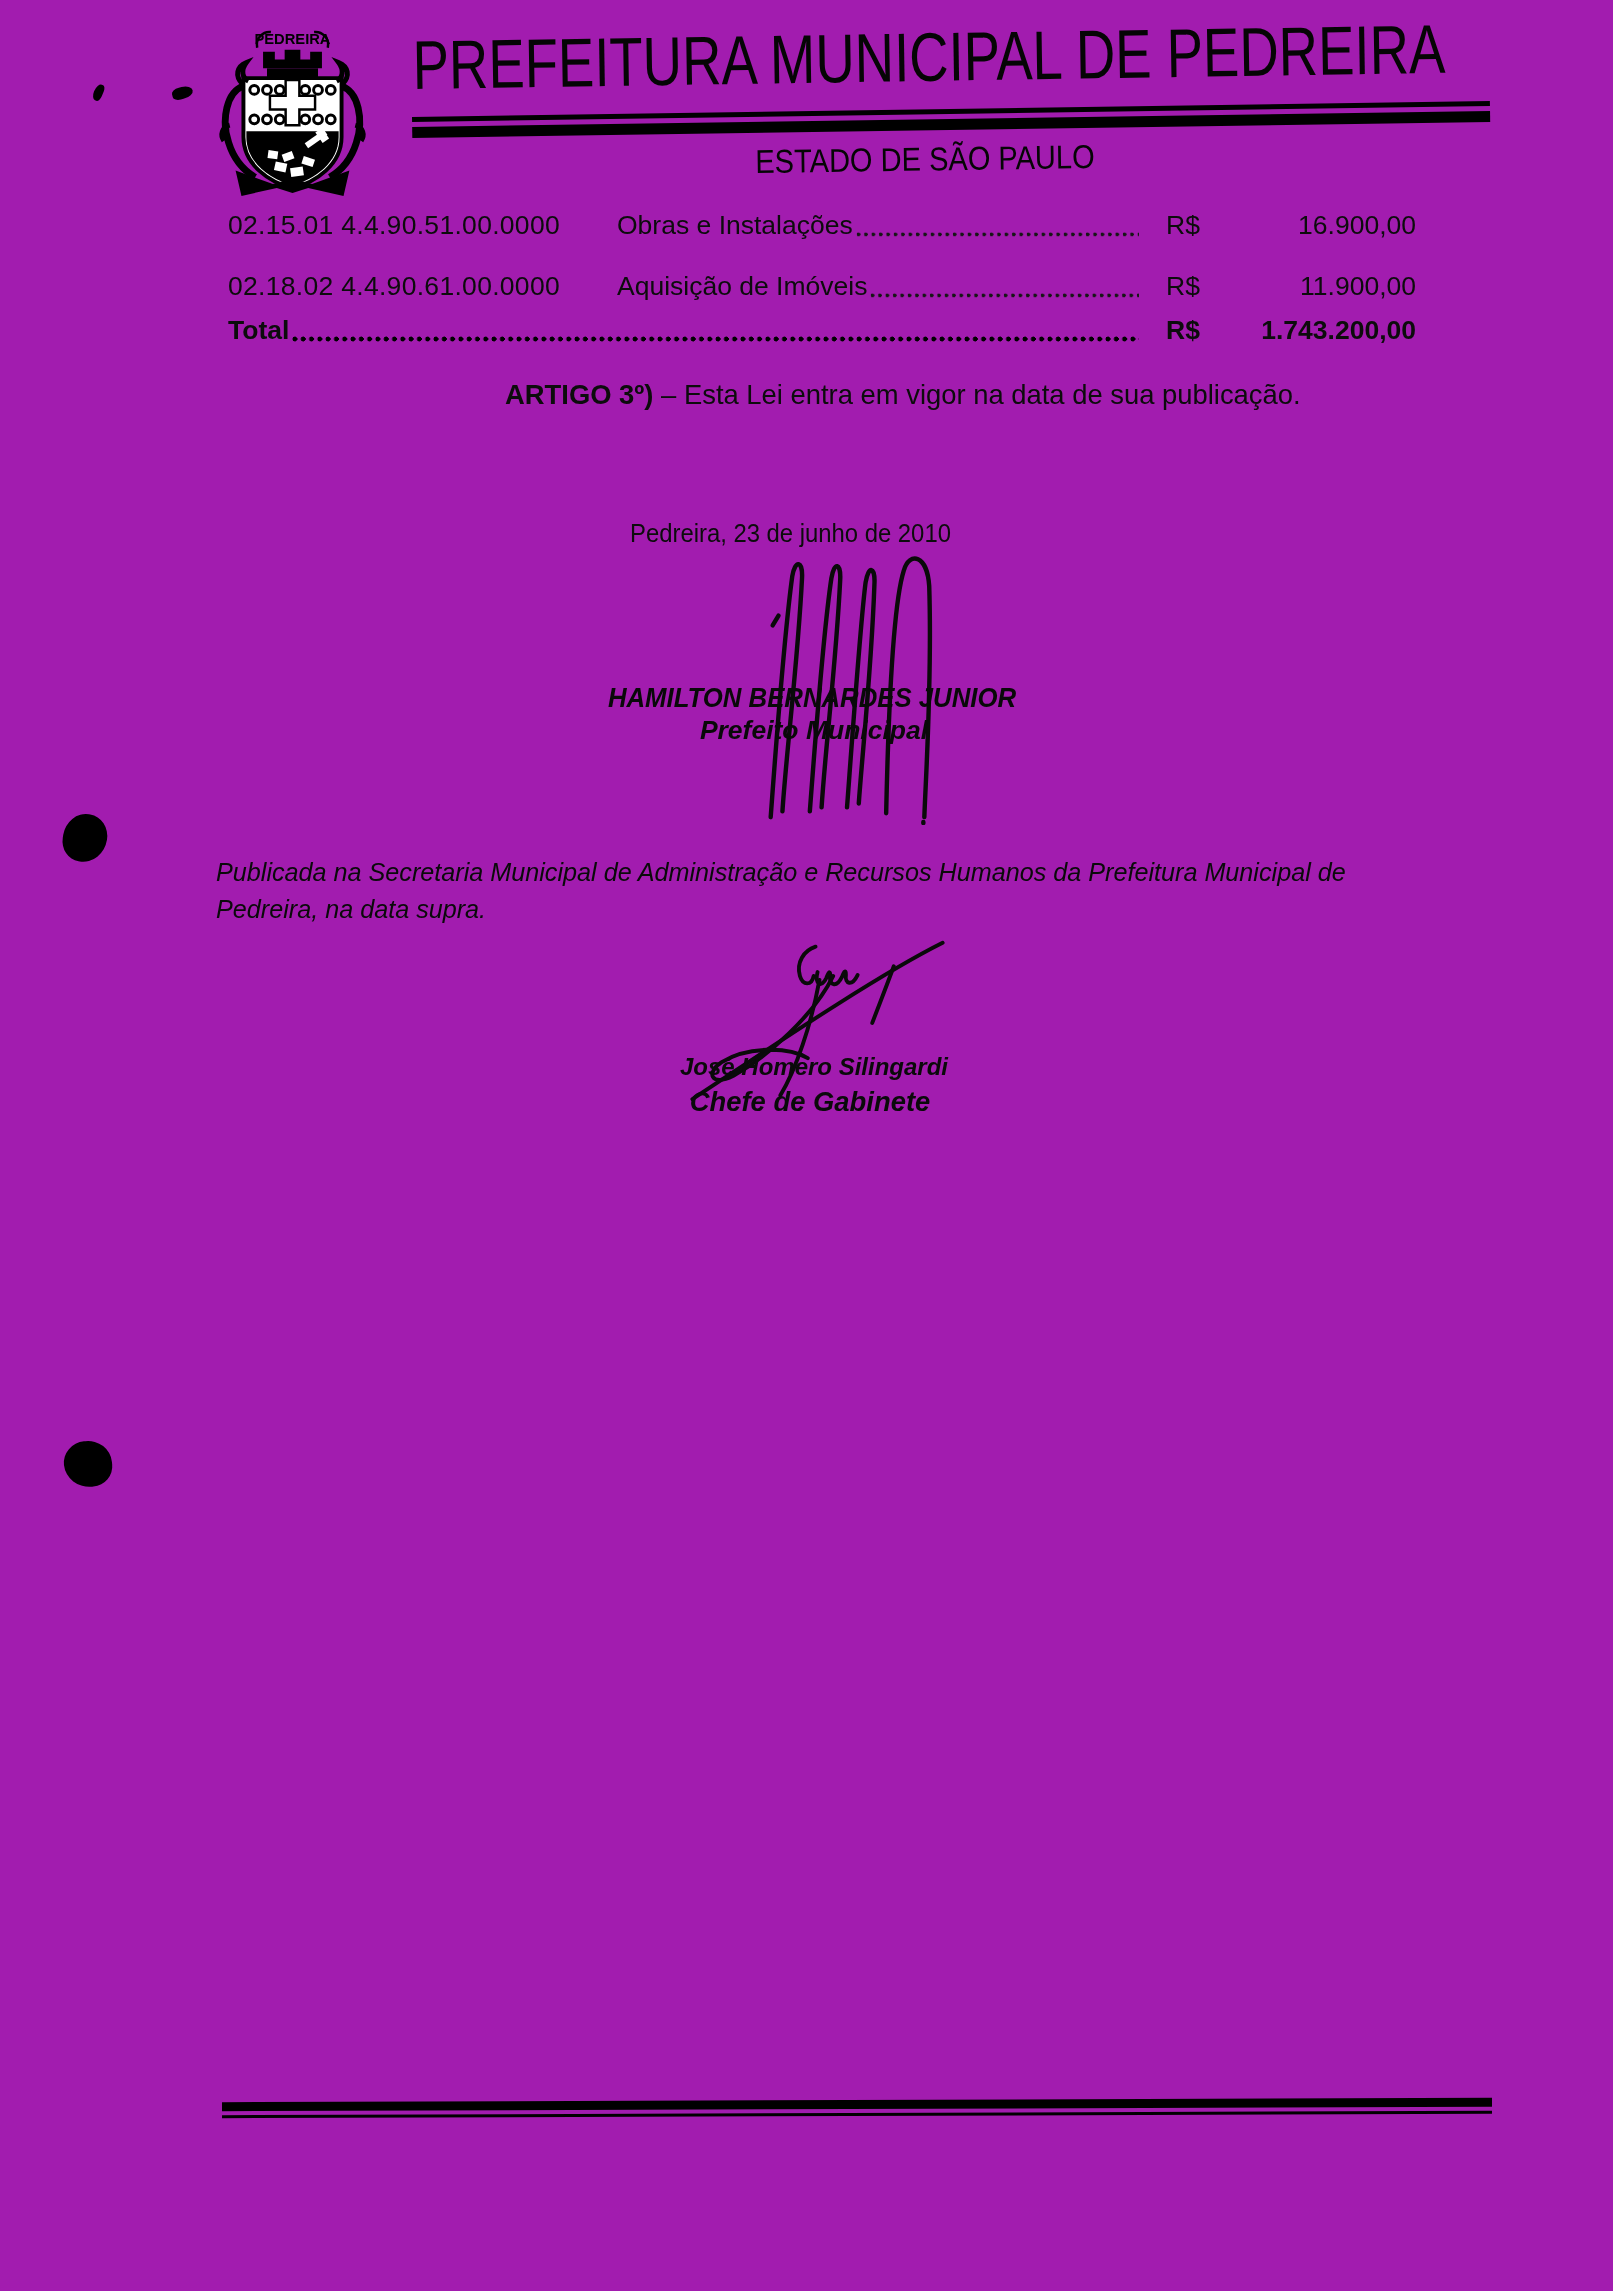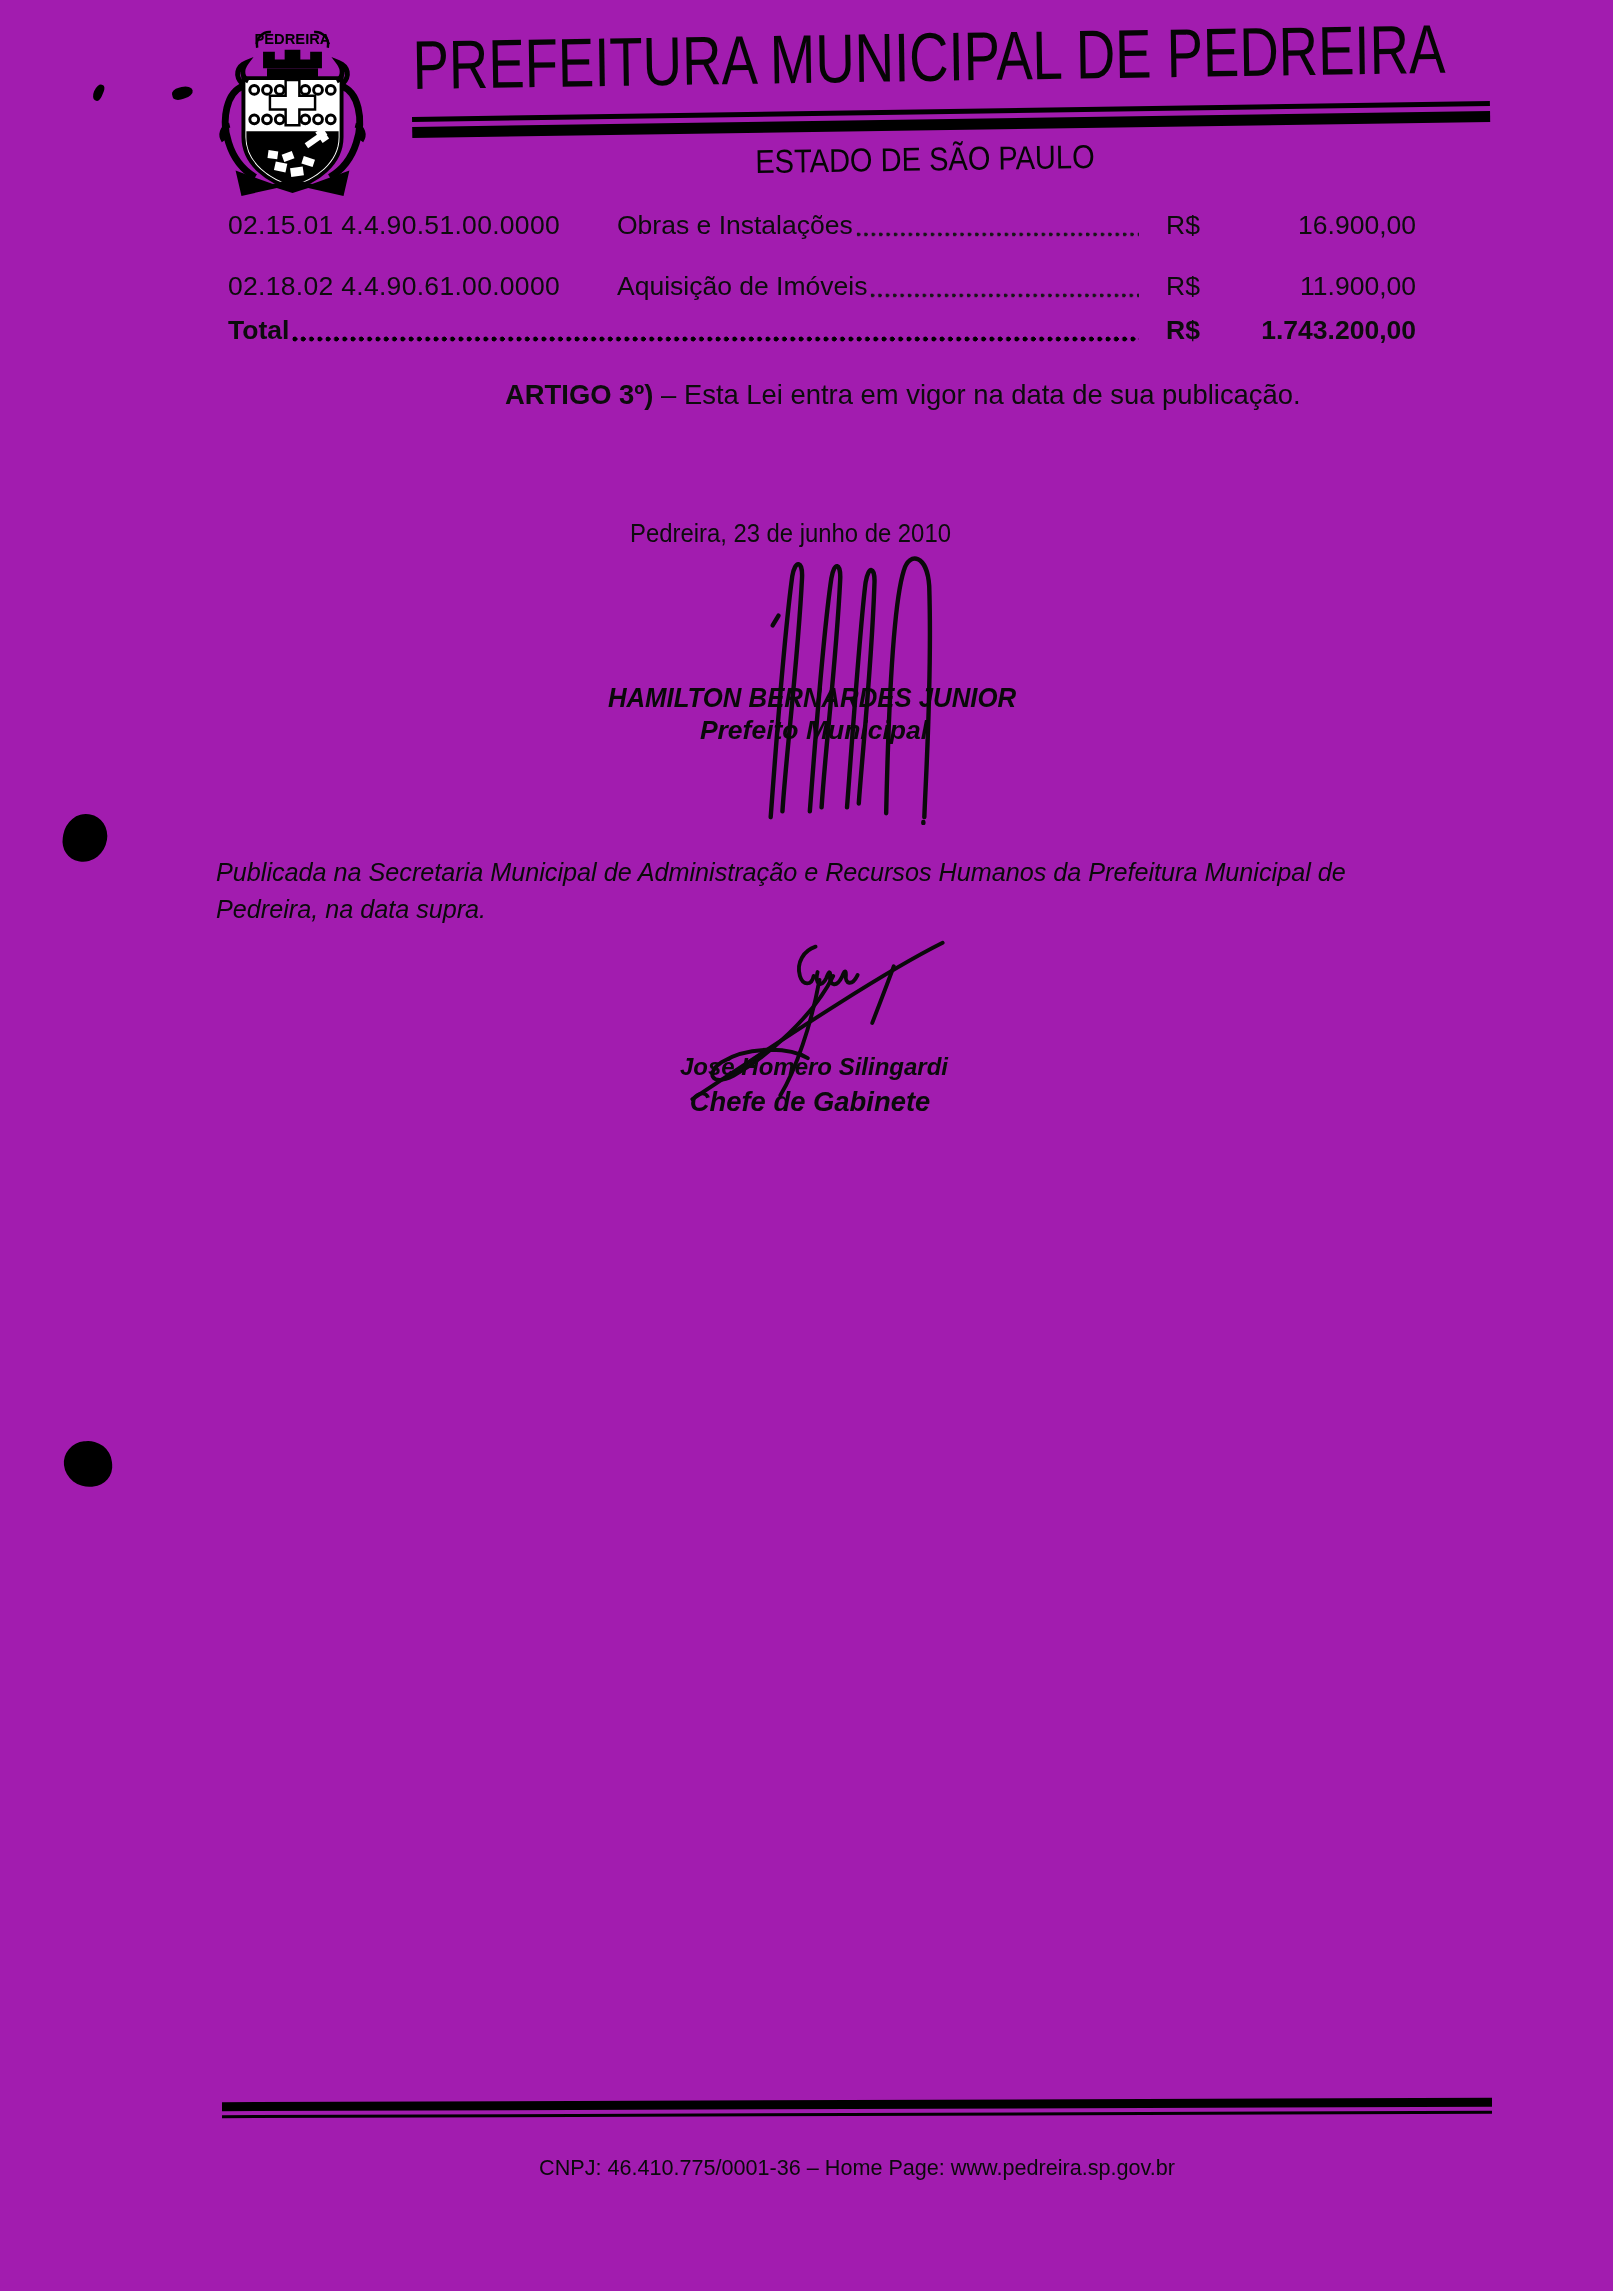--- a/index.html
+++ b/index.html
@@ -233,16 +233,15 @@
   </div>
   <div class="abs sig-name-2">José Homero Silingardi</div>
   <div class="abs sig-role-2">Chefe de Gabinete</div>
 
   <div class="abs punch punch-2"></div>
 
   <div class="abs footer-bar">
     <div class="fbar-thick"></div>
     <div class="fbar-thin"></div>
   </div>
-  <div class="abs footer-text footer-line-2">CNPJ: 46.410.775/0001-36 – Home Page: www.pedreira.sp.gov.br</div>
 
 </div>
 
 
 </body></html>

